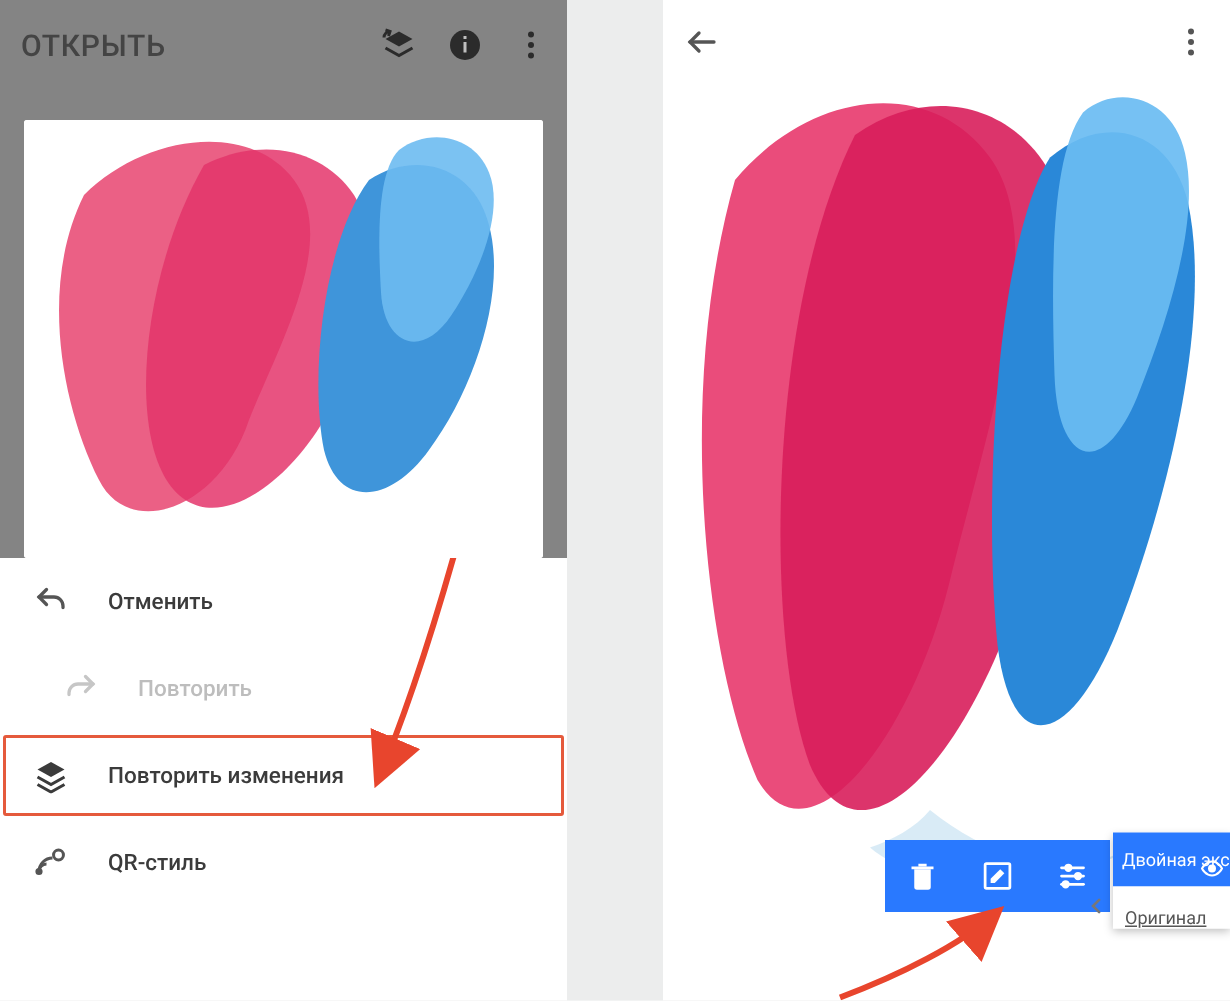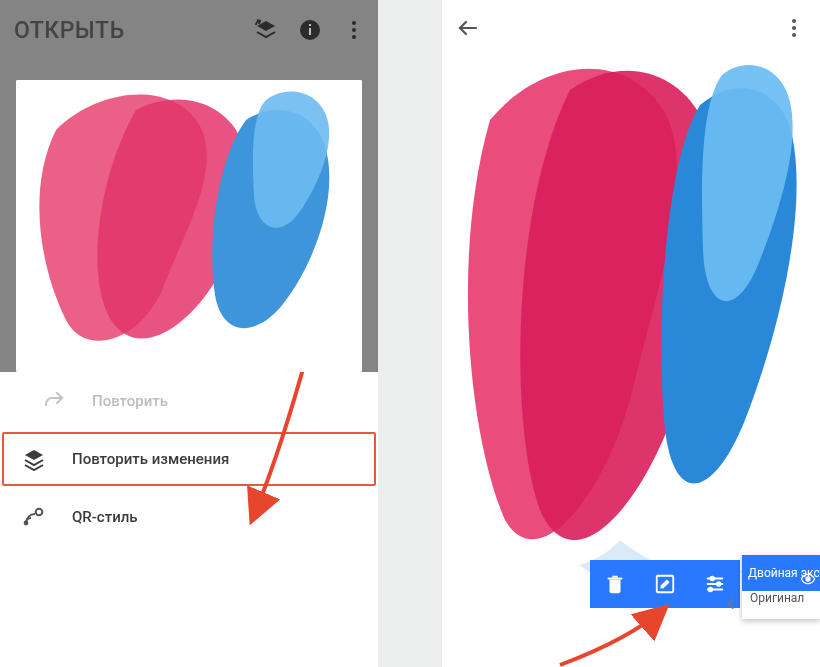--- a/index.html
+++ b/index.html
@@ -28,21 +28,21 @@
   }
   .left-top-dimmed::after {
     content:""; position:absolute; inset:0; background: rgba(40,40,40,0.45);
   }
   .left-top-bar {
     position: absolute; inset: 0 0 auto 0; height: 60px;
     display: flex; align-items: center;
     z-index: 2;
   }
   .open-text {
-    color: #444; font-size: 23px; font-weight: 500; letter-spacing: .5px;
+    color: #444; font-size: 20px; font-weight: 500; letter-spacing: .5px;
     margin-left: 14px;
   }
   .left-top-icons { margin-left: auto; display: flex; align-items: center; gap: 20px; padding-right: 12px; }
   .dim-icon { color: #2b2b2b; display:flex; }
 
   .left-image-host {
     position:absolute; left:16px; top:80px; width:346px; height:292px;
     background: #fbfbfb; border-radius: 2px; overflow:hidden;
     z-index:1;
   }
@@ -93,22 +93,23 @@
     box-shadow: 0 2px 6px rgba(0,0,0,0.25);
     font-size:12px;
   }
   .hp-row1 {
     background:#2979ff; color:#fff; height:36px;
     display:flex; align-items:center; padding: 0 6px;
     white-space:nowrap; overflow:hidden; position:relative;
   }
   .hp-eye { width:16px; height:16px; position:absolute; right:4px; bottom:4px; }
   .hp-row2 {
-    background:#fff; color:#555; height:28px; display:flex; align-items:flex-start; padding:0 8px;
+    background:#fff; color:#555; height:28px; display:flex; align-items:flex-end; padding:0 8px;
     position:relative;
+    text-decoration:underline;
   }
   .hp-back { position:absolute; left:-18px; top:6px; color:#777; }
 
   .gap-shadow {
     position:absolute; left:378px; width:64px; top:0; height:667px;
     background: #eceded;
   }
 
   
   .arrow-svg { position:absolute; pointer-events:none; }
@@ -167,20 +168,29 @@
               <circle cx="12" cy="12" r="2"></circle>
               <circle cx="12" cy="19" r="2"></circle>
           </svg>
         </span>
       </div>
     </div>
   </div>
 
   <div class="menu">
 
+    <div class="menu-item">
+      <span class="mi-icon">
+        <svg width="24" height="24" viewBox="0 0 24 24" fill="none" stroke="#555" stroke-width="2.2" stroke-linecap="round">
+          <path d="M9 14 L4 9 L9 4"></path>
+          <path d="M4 9 H14 a6 6 0 0 1 6 6 v1"></path>
+        </svg>
+      </span>
+      <span>Отменить</span>
+    </div>
 
     <div class="menu-item disabled">
       <span class="mi-icon">
         <svg width="24" height="24" viewBox="0 0 24 24" fill="none" stroke="#c6c6c6" stroke-width="2.2" stroke-linecap="round">
           <path d="M15 14 L20 9 L15 4"></path>
           <path d="M20 9 H10 a6 6 0 0 0 -6 6 v1"></path>
         </svg>
       </span>
       <span>Повторить</span>
     </div>

